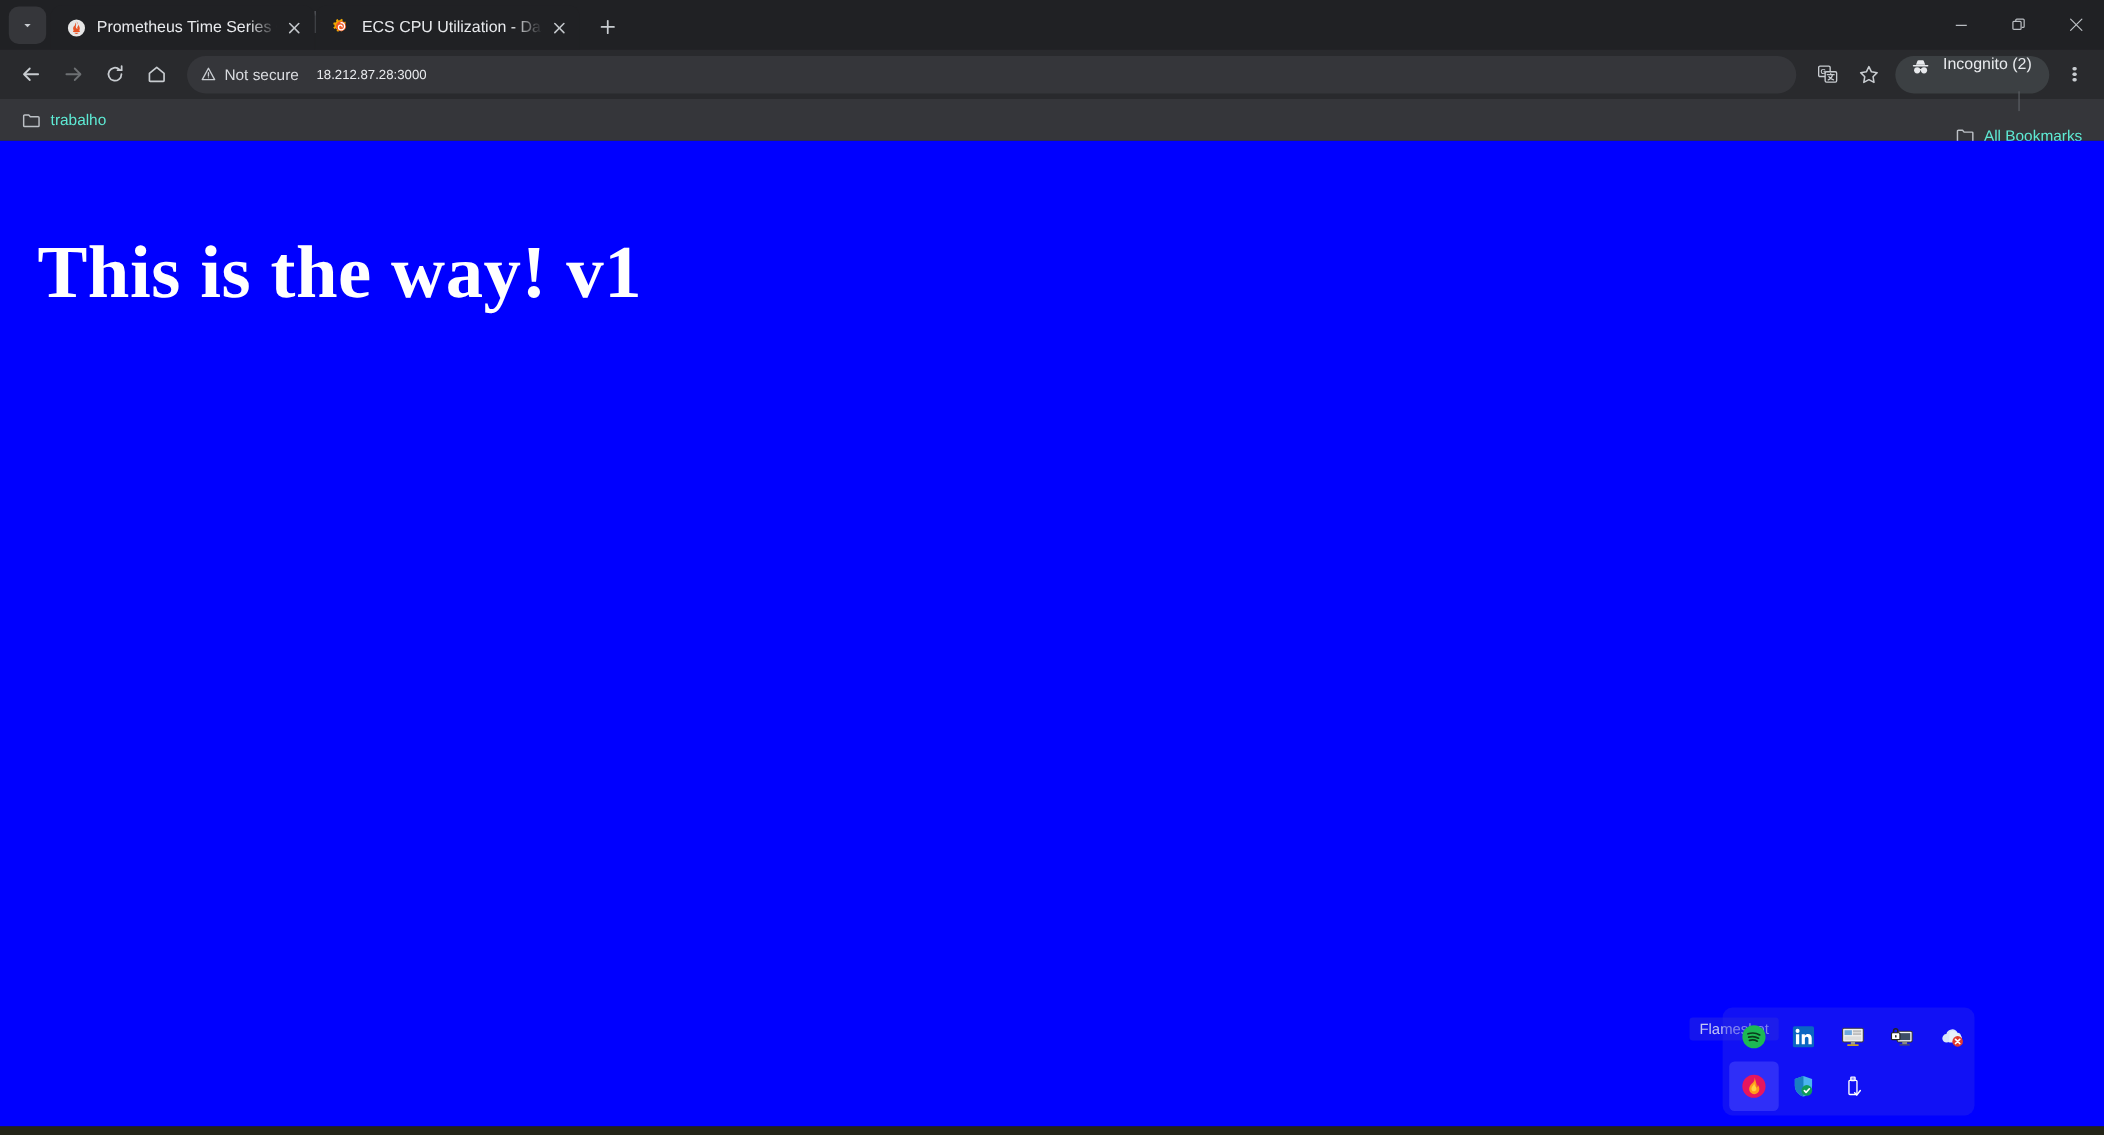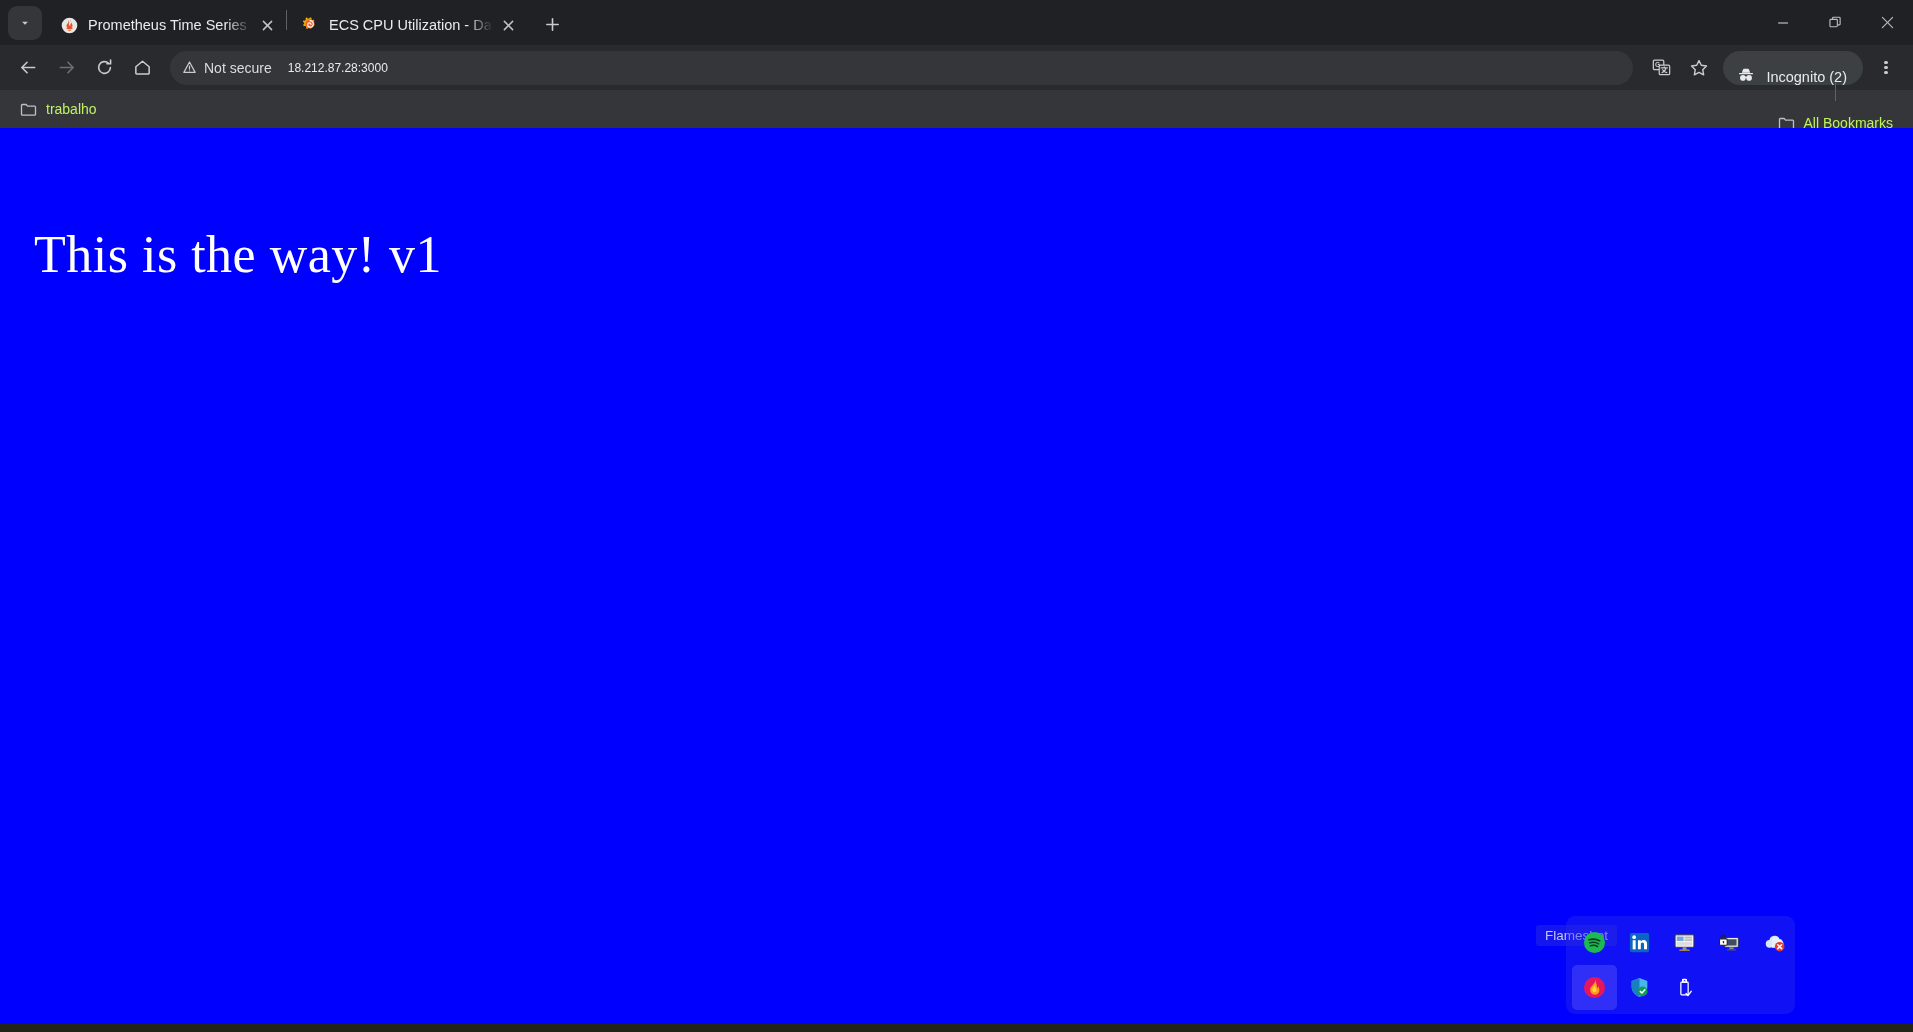--- a/index.html
+++ b/index.html
@@ -98,51 +98,51 @@
     white-space:nowrap; overflow:hidden;
   }
 
   .tb-right { display:flex; align-items:center; gap:2px; flex:0 0 auto; }
   .tb-icon {
     width:36px; height:36px; border-radius:50%;
     display:flex; align-items:center; justify-content:center;
   }
   .incognito-pill {
     height:34px; border-radius:17px; background:#3c4043;
-    display:flex; align-items:flex-end; gap:10px;
+    display:flex; align-items:flex-start; gap:10px;
     padding:0 16px 0 13px; margin:0 4px;
   }
   .incognito-pill span { font-size:14.5px; color:#e8eaed; white-space:nowrap; }
   .kebab { width:34px; height:36px; display:flex; align-items:center; justify-content:center; }
   .kebab i { display:block; width:3.5px; height:3.5px; border-radius:50%; background:#c8ccd0; margin:1.6px 0; }
 
   
   .bookmarks {
     height:38px; background:#35363a;
     display:flex; align-items:center; padding:0 12px;
     justify-content:space-between;
   }
   .bk-item { display:flex; align-items:center; gap:9px; padding:4px 8px; border-radius:5px; }
-  .bk-item span { font-size:14px; color:#bef264; white-space:nowrap; }
+  .bk-item span { font-size:14px; color:#5eead4; white-space:nowrap; }
   .bk-right { display:flex; align-items:center; gap:10px;flex-direction:column; }
   .bk-divider { width:1px; height:18px; background:#5f6368; }
 
   
   .viewport {
     position:absolute; left:0; top:128px;
     width:1913px; height:896px;
     overflow:hidden;
   }
   .page-h1 {
     font-family:"Liberation Serif", serif;
-    font-weight:normal;
-    font-size:52px;
+    font-weight:bold;
+    font-size:68px;
     color:#ffffff;
     position:absolute;
-    left:34px; top:97px;
+    left:34px; top:80px;
     white-space:nowrap;
     letter-spacing:0.5px;
   }
 
   
   .os-strip {
     position:absolute; left:0; top:1024px;
     width:1913px; height:8px; background:#232418;
   }
 

